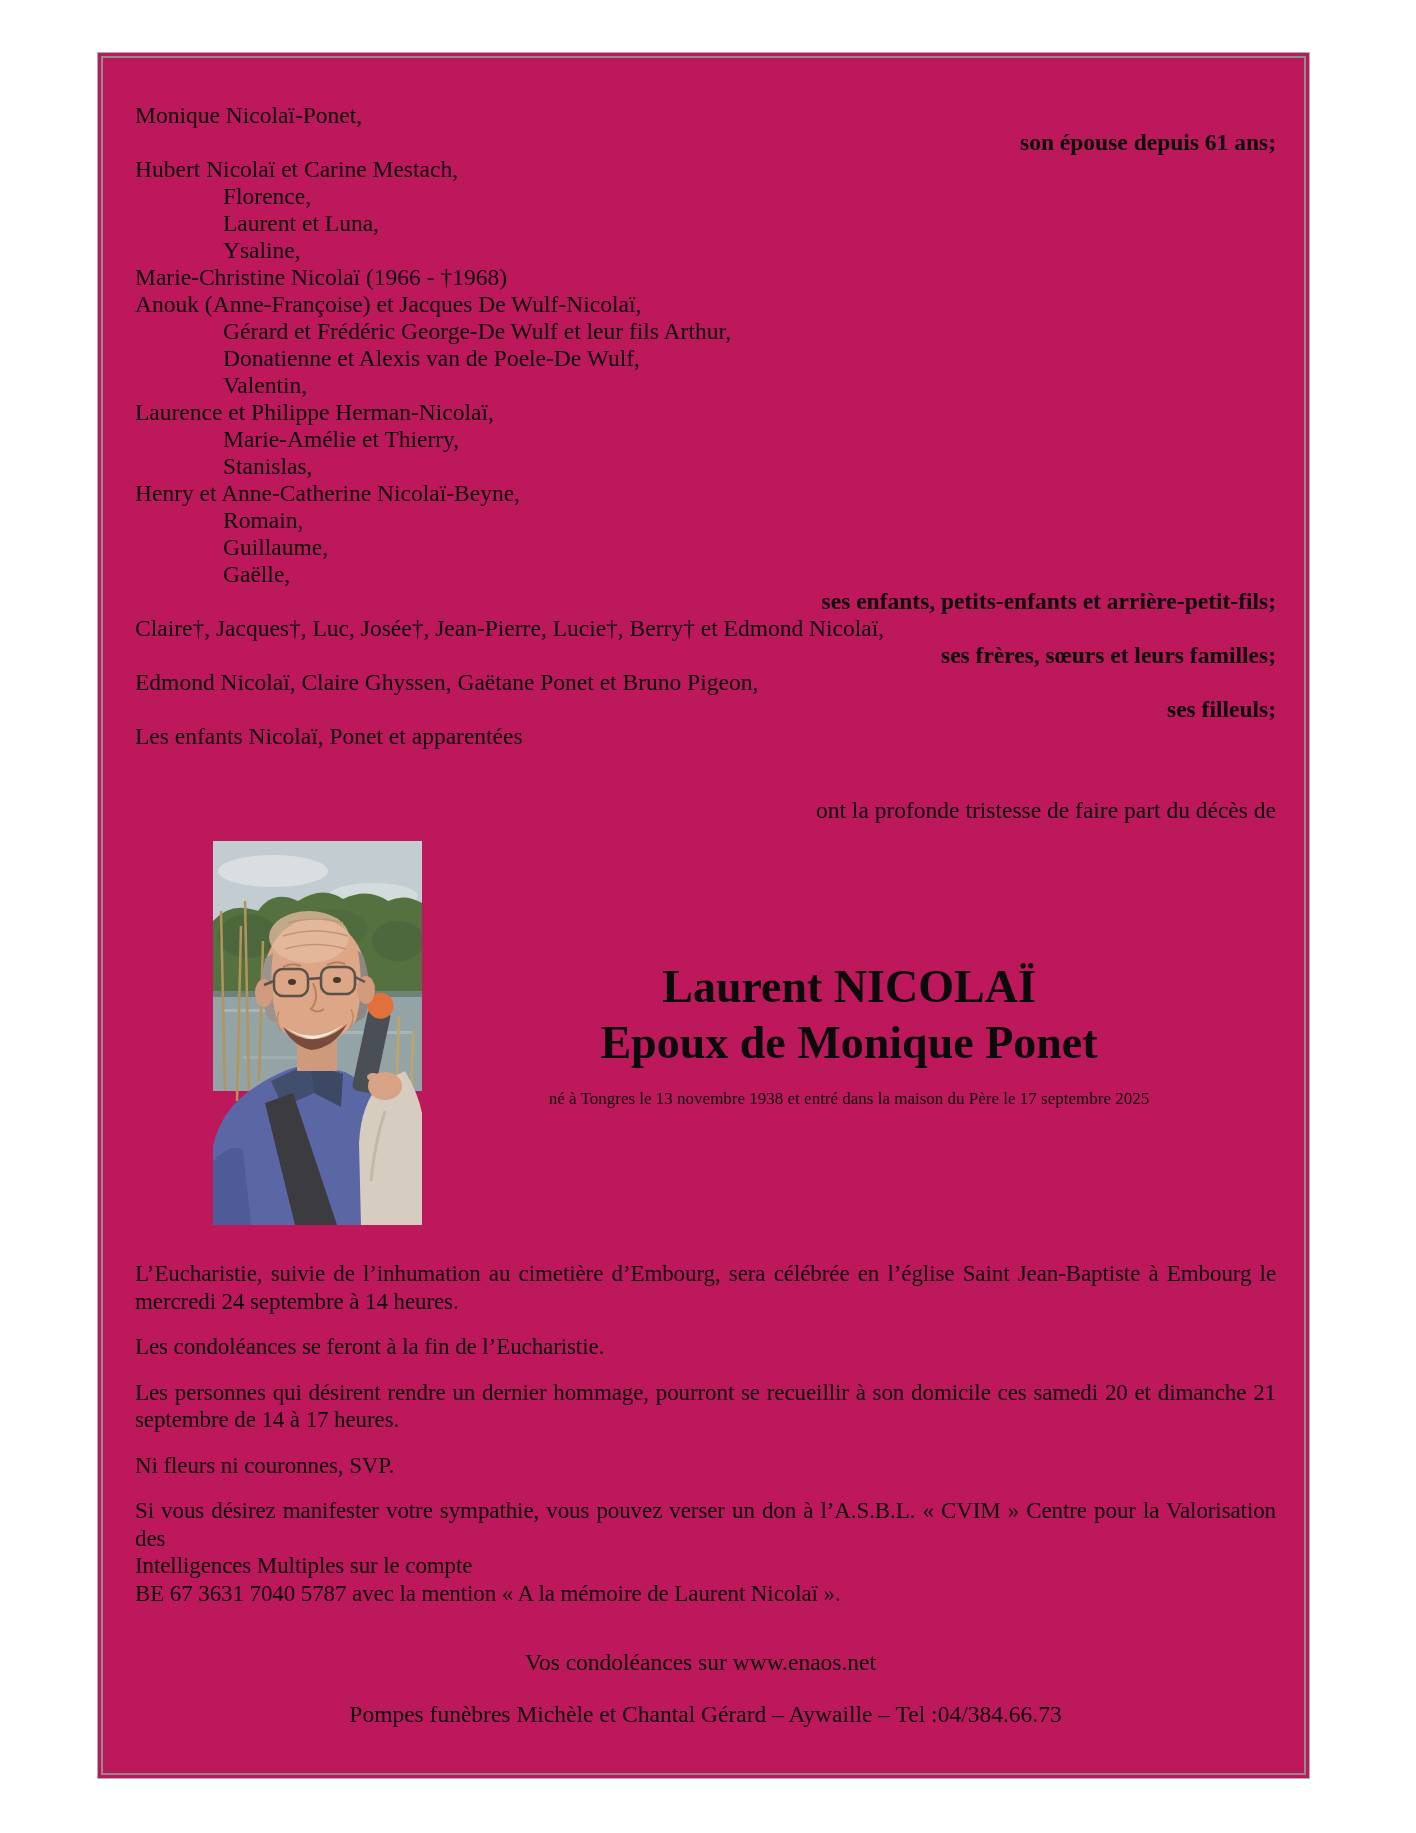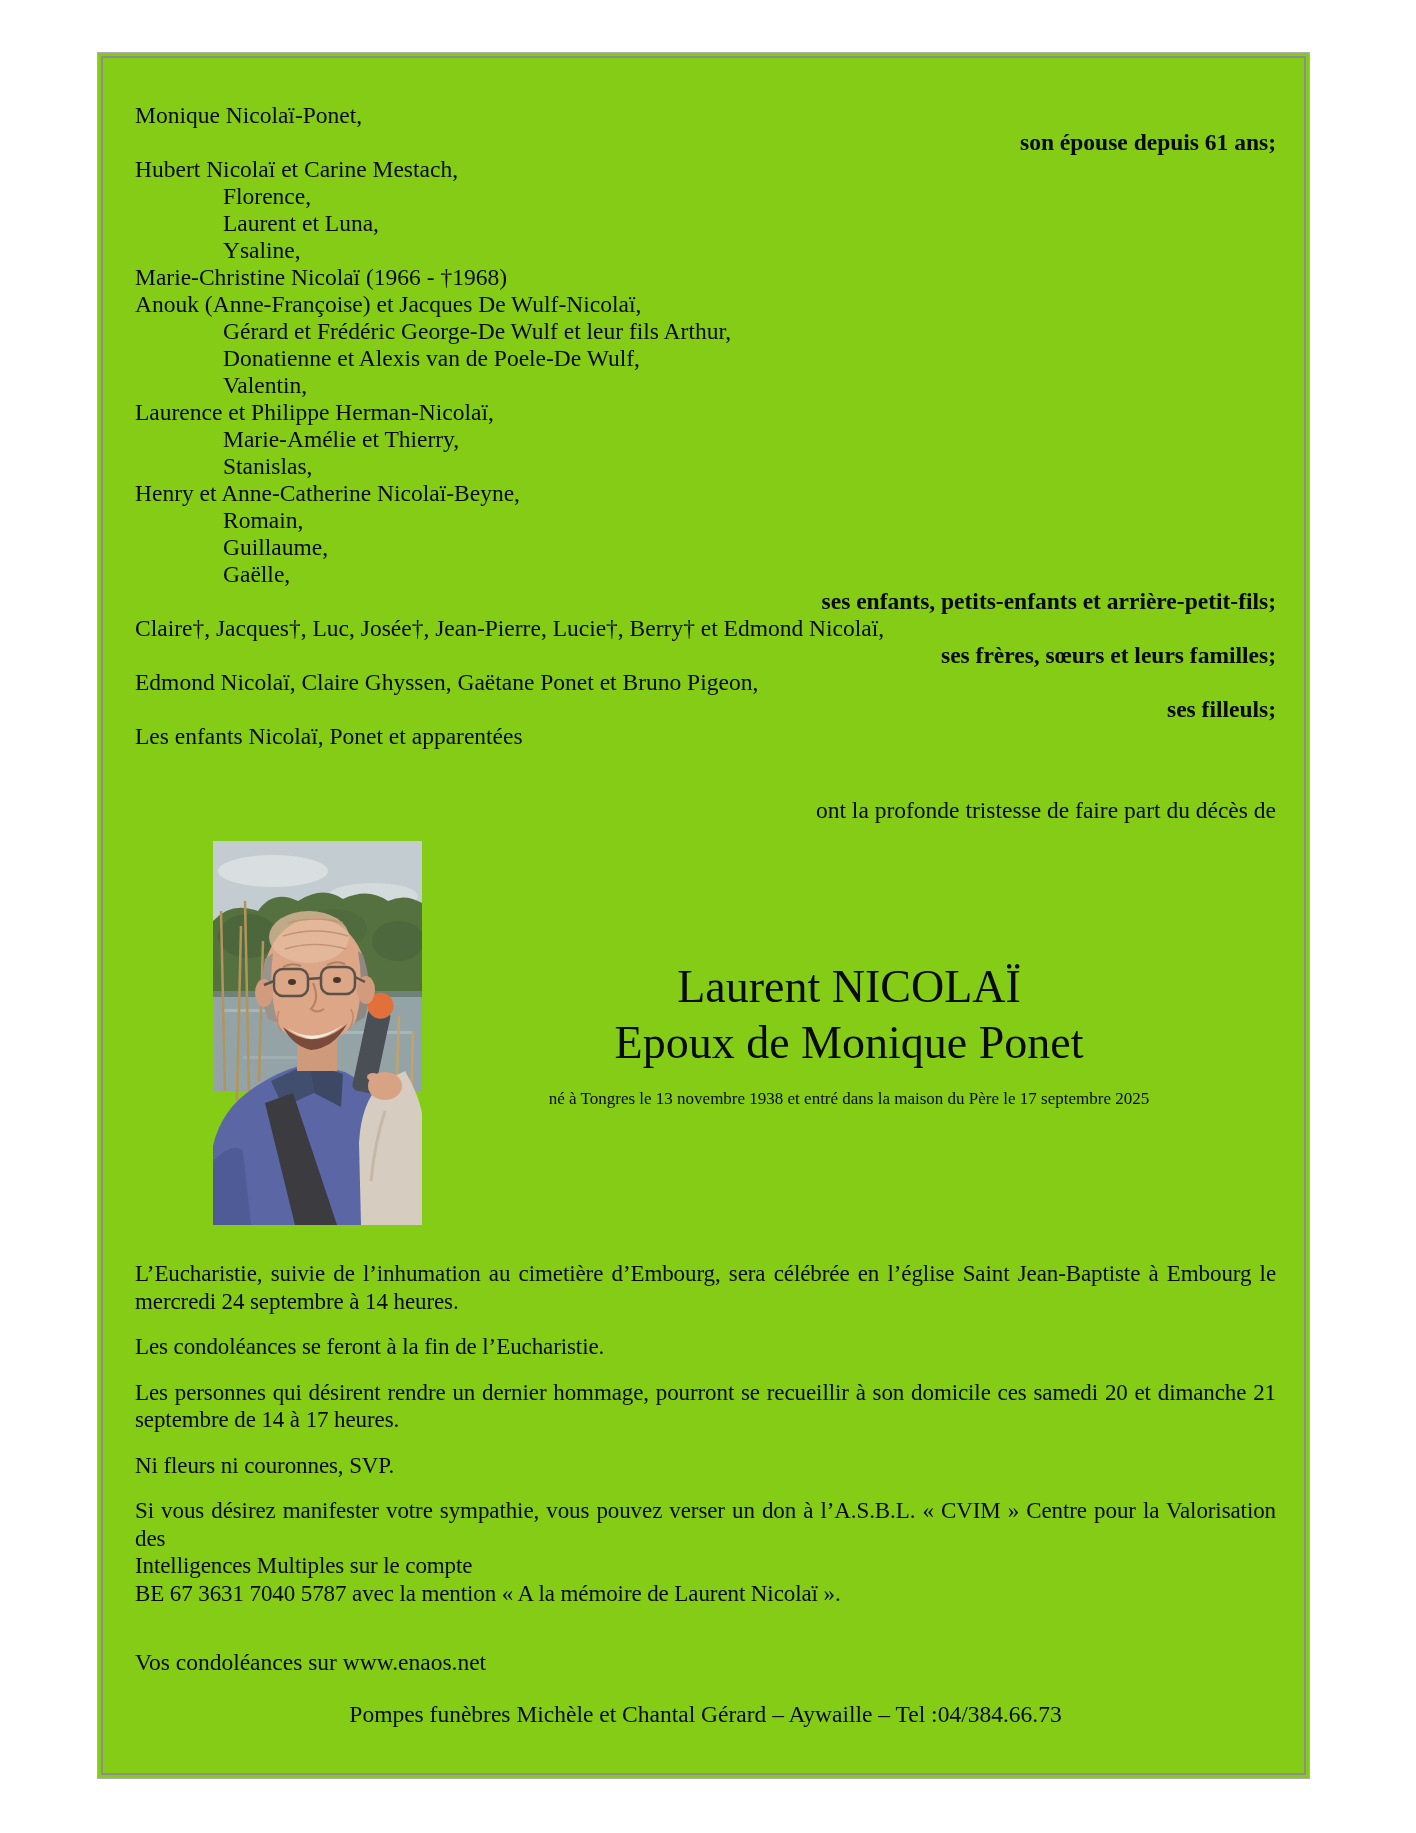--- a/index.html
+++ b/index.html
@@ -3,41 +3,41 @@
 <meta charset="utf-8">
 <style>
   html,body{margin:0;padding:0;}
   body{
     width:1416px;height:1833px;background:#ffffff;position:relative;
     font-family:"Liberation Serif","DejaVu Serif",serif;color:#0a0a0a;
     overflow:hidden;
   }
   .sheet{
     position:absolute;left:97px;top:52px;width:1213px;height:1727px;
-    box-sizing:border-box;border:1px solid #aeaeae;padding:3px;background:#84cc16;
+    box-sizing:border-box;border:1px solid #aeaeae;padding:3px;background:#be185d;
   }
   .inner{
     width:100%;height:100%;box-sizing:border-box;
     border:2px solid #8d8d8d;padding:44px 28px 0 32px;overflow:hidden;
   }
   .nline{font-size:23.5px;line-height:27px;white-space:nowrap;}
   .nline.indent{padding-left:88px;}
   .nline.rightbold{text-align:right;font-weight:bold;}
   .intro{font-size:23.5px;line-height:27px;text-align:right;margin-top:47px;}
   .hero{display:flex;margin-top:17px;}
   .photo{width:209px;height:384px;margin-left:78px;flex:none;display:block;}
   .hero-text{flex:1;text-align:center;padding-top:118px;}
-  .title{font-size:46px;font-weight:normal;line-height:56px;}
+  .title{font-size:46px;font-weight:bold;line-height:56px;}
   .life{font-size:17px;line-height:27px;margin-top:14px;}
   .paras{margin-top:35px;}
   .bl{font-size:23px;line-height:27.5px;letter-spacing:-0.1px;}
   .bl.first{margin-top:18px;}
   .paras .bl:first-child{margin-top:0;}
   .bl.j{text-align:justify;text-align-last:justify;}
-  .condolences{font-size:23.5px;text-align:left;margin-top:42px;padding-right:10px;}
+  .condolences{font-size:23.5px;text-align:center;margin-top:42px;padding-right:10px;}
   .funeral{font-size:23.5px;text-align:center;margin-top:25px;}
 </style>
 </head>
 <body>
 
 <div class="sheet">
   <div class="inner">
 
     <div class="names">
 

